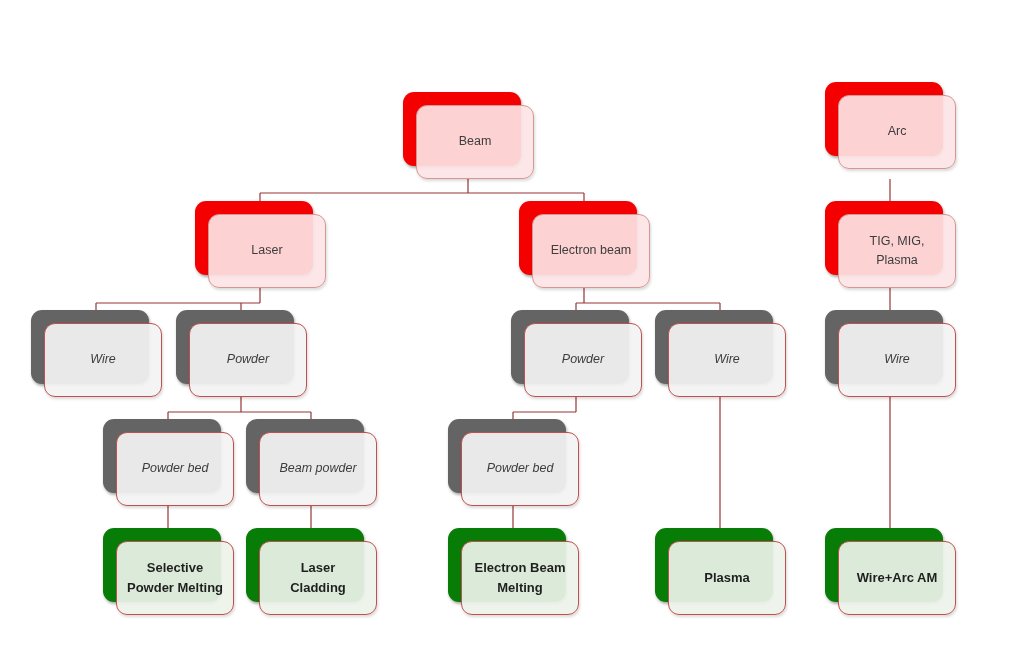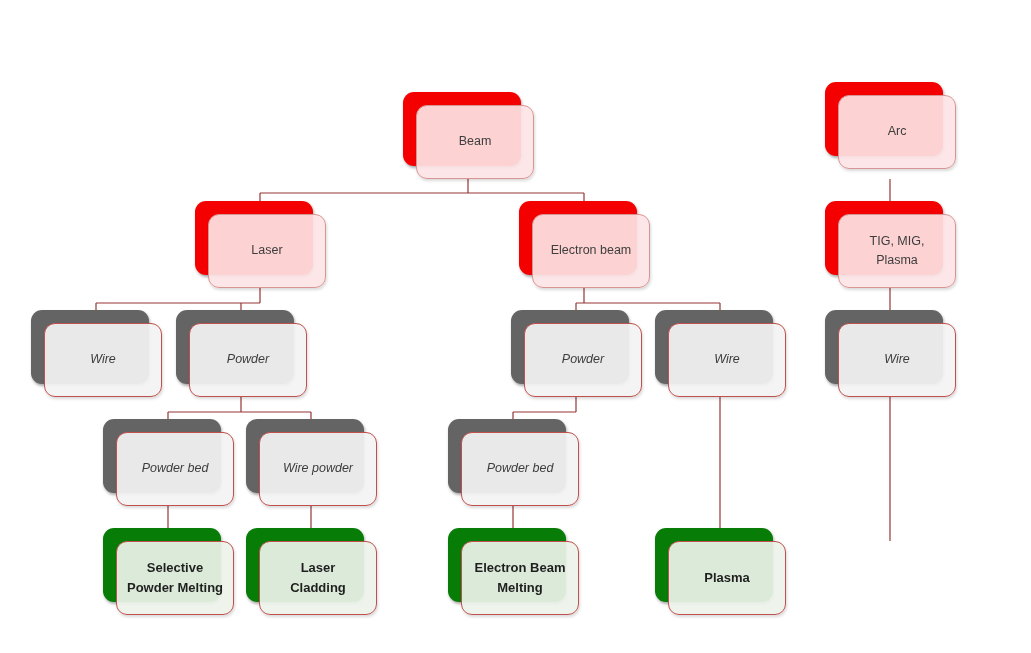--- a/index.html
+++ b/index.html
@@ -136,21 +136,21 @@
 
   <div class="node gray" style="left:116px;top:432px">
     <div class="shadow"></div>
     <div class="front">
       <span class="label">Powder bed</span>
     </div>
   </div>
   <div class="node gray" style="left:259px;top:432px">
     <div class="shadow"></div>
     <div class="front">
-      <span class="label">Wire powder</span>
+      <span class="label">Beam powder</span>
     </div>
   </div>
   <div class="node gray" style="left:461px;top:432px">
     <div class="shadow"></div>
     <div class="front">
       <span class="label">Powder bed</span>
     </div>
   </div>
 
   <div class="node green" style="left:116px;top:541px">
@@ -173,14 +173,20 @@
       <span class="label">Electron Beam
 Melting</span>
     </div>
   </div>
   <div class="node green" style="left:668px;top:541px">
     <div class="shadow"></div>
     <div class="front">
       <span class="label">Plasma</span>
     </div>
   </div>
+  <div class="node green" style="left:838px;top:541px">
+    <div class="shadow"></div>
+    <div class="front">
+      <span class="label">Wire+Arc AM</span>
+    </div>
+  </div>
 
 </div>
 
 </body></html>

